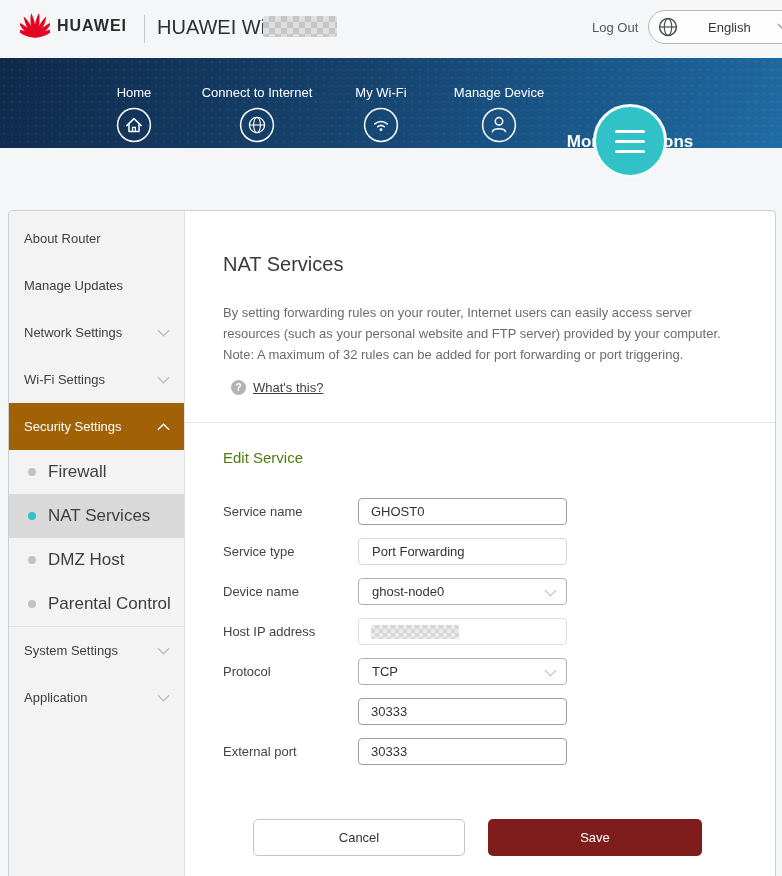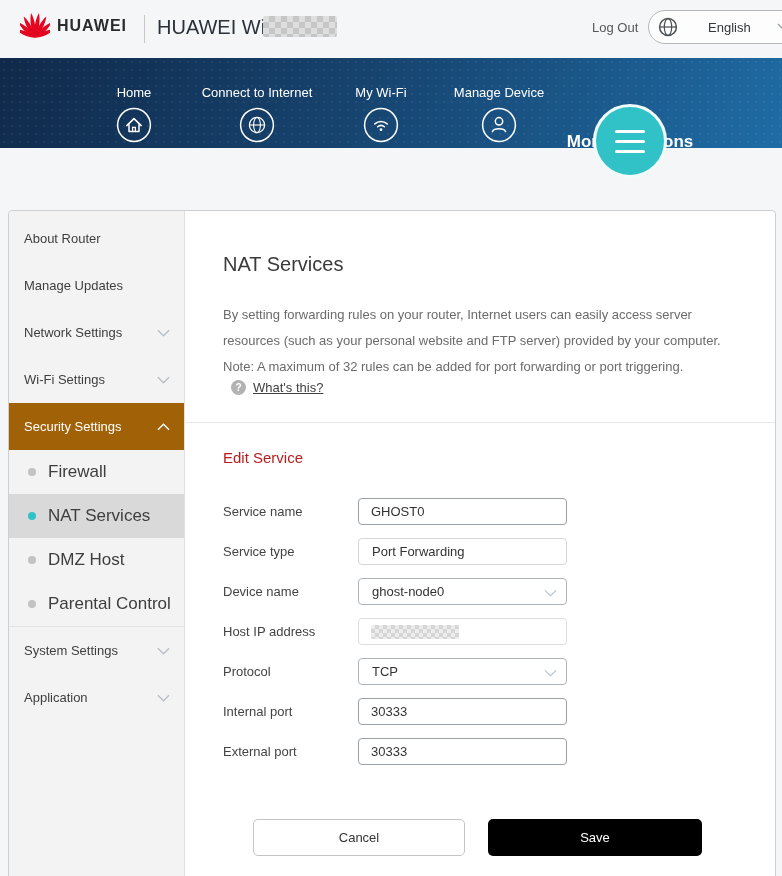--- a/index.html
+++ b/index.html
@@ -72,43 +72,43 @@
     height: 44px; display: flex; align-items: center;
     padding-left: 19px; font-size: 17px; color: #3e3e3e; cursor: pointer;
   }
   .side-sub.active { background: #d9d9d9; }
   .dot { width: 8px; height: 8px; border-radius: 50%; background: #c2c2c2; }
   .dot.teal { background: #2fc2c7; }
   .side-sub .lbl { margin-left: 12px; }
   .side-divider { border-top: 1px solid #e3e3e3; }
   
   .page-title { position: absolute; left: 214px; top: 42px; font-size: 20px; color: #3a3a3a; font-weight: 400; }
-  .page-desc { position: absolute; left: 214px; top: 91px; width: 512px; font-size: 13px; line-height: 26px; color: #6b6b6b; }
+  .page-desc { position: absolute; left: 214px; top: 91px; width: 512px; font-size: 13px; line-height: 21px; color: #6b6b6b; }
   .help-row { position: absolute; left: 222px; top: 169px; display: flex; align-items: center; cursor: pointer; }
   .q-icon { width: 15px; height: 15px; border-radius: 50%; background: #b3b3b3; color: #fff;
     font-size: 10px; font-weight: bold; display: flex; align-items: center; justify-content: center; }
   .help-text { margin-left: 7px; font-size: 13px; color: #3f3f3f; text-decoration: underline; }
   .content-divider { position: absolute; left: 176px; right: 0; top: 211px; border-top: 1px solid #e6e6e6; }
-  .section-title { position: absolute; left: 214px; top: 238px; font-size: 15px; color: #b91c1c; }
+  .section-title { position: absolute; left: 214px; top: 238px; font-size: 15px; color: #4d7c0f; }
   .f-label { position: absolute; left: 214px; width: 130px; height: 27px; line-height: 27px;
     font-size: 13px; color: #434343; }
   .f-box { position: absolute; left: 349px; width: 209px; height: 27px; border-radius: 4px;
     background: #fff; font-size: 13px; color: #333; }
   input.f-box { border: 1px solid #9aa0a6; padding: 0 12px; outline: none; font-family: inherit; }
   .f-box.readonly { border: 1px solid #d4d7d9; line-height: 25px; padding-left: 13px; }
   .f-box.select { border: 1px solid #aeb4b9; line-height: 25px; padding-left: 13px; cursor: pointer; }
   .f-box.disabled { border: 1px solid #dcdee0; }
   .f-box .chev { position: absolute; right: 9px; top: 10px; }
   .redact-ip { position: absolute; left: 12px; top: 6px; width: 88px; height: 14px;
     background-image: repeating-conic-gradient(#d6d6d6 0% 25%, #ececec 0% 50%);
     background-size: 8px 8px; filter: blur(0.6px); border-radius: 2px; }
   .btn { position: absolute; top: 608px; height: 37px; border-radius: 5px; font-size: 13px;
     font-family: inherit; cursor: pointer; }
   .btn-cancel { left: 244px; width: 212px; background: #fff; border: 1px solid #c4c4c4; color: #333; }
-  .btn-save { left: 479px; width: 214px; background: #000000; border: none; color: #fff; }
+  .btn-save { left: 479px; width: 214px; background: #7f1d1d; border: none; color: #fff; }
 </style>
 </head>
 <body>
 
 <div class="top-header">
   <div class="brand">
     <svg width="30" height="30" viewBox="-14 -24 28 26">
       <g fill="#e40521">
         <path transform="rotate(-66)" d="M0 0 C-2.6 -6.5 -2.6 -13.5 0 -19 C2.6 -13.5 2.6 -6.5 0 0 Z"></path>
         <path transform="rotate(-47)" d="M0 0 C-2.6 -6.5 -2.6 -14.5 0 -21 C2.6 -14.5 2.6 -6.5 0 0 Z"></path>
@@ -270,21 +270,20 @@
   </div>
 
   <div class="f-label" style="top:447px">Protocol</div>
   <div class="f-box select" style="top:447px">
     <span>TCP</span>
     <svg class="chev" width="13" height="8" viewBox="0 0 14 8">
       <polyline points="1,1 7,7 13,1" fill="none" stroke="#c4cdd6" stroke-width="1.5"></polyline>
     </svg>
   </div>
 
-  <div class="f-label" style="top:487px">Internal port</div>
   <input class="f-box" style="top: 487px;" type="text" value="30333">
 
   <div class="f-label" style="top:527px">External port</div>
   <input class="f-box" style="top: 527px;" type="text" value="30333">
 
   <button class="btn btn-cancel">Cancel</button>
   <button class="btn btn-save">Save</button>
 </div>
 
 </body></html>

